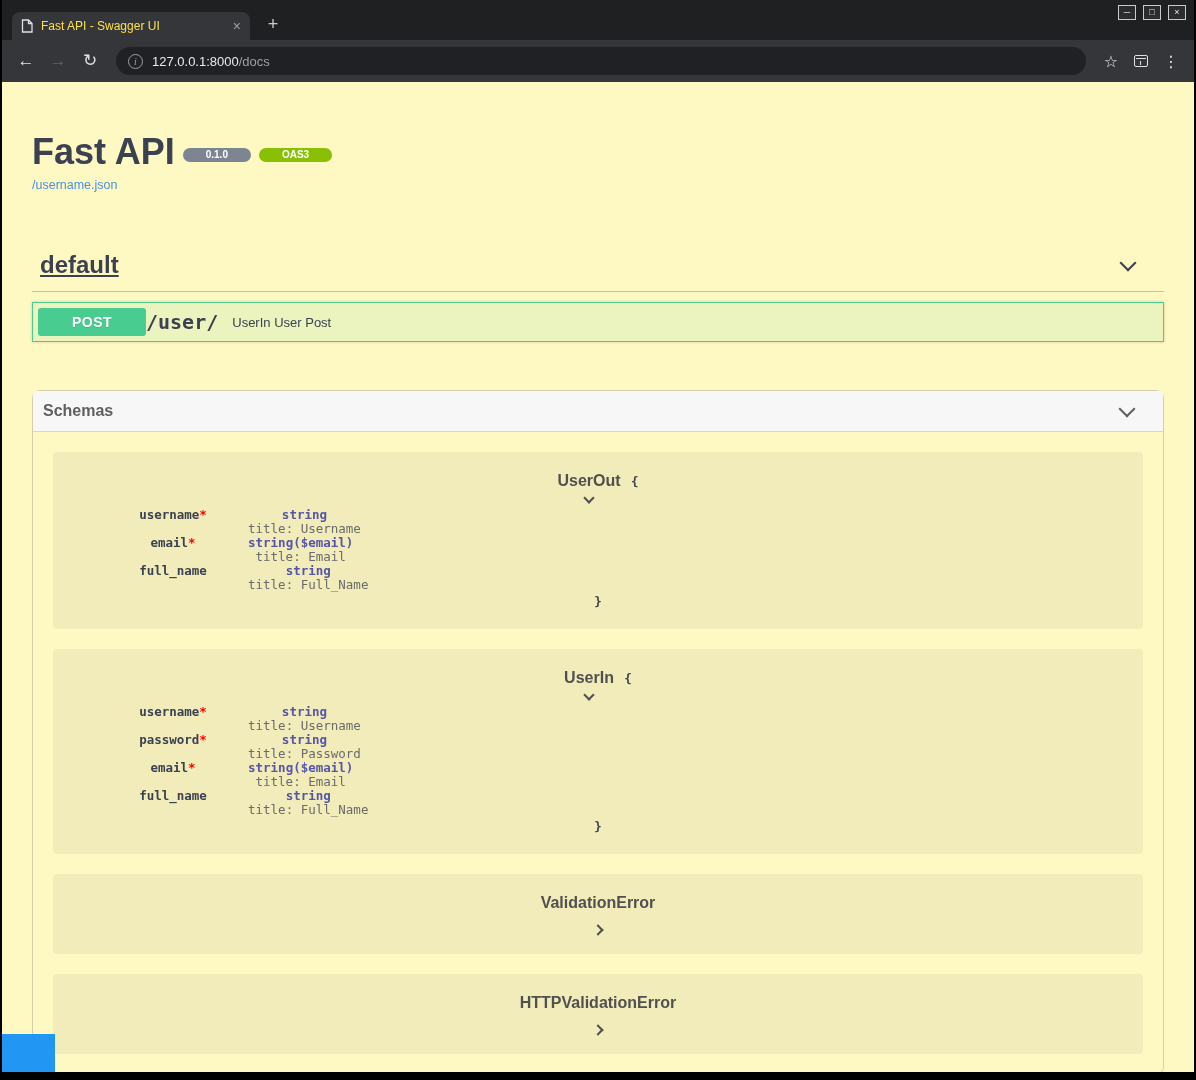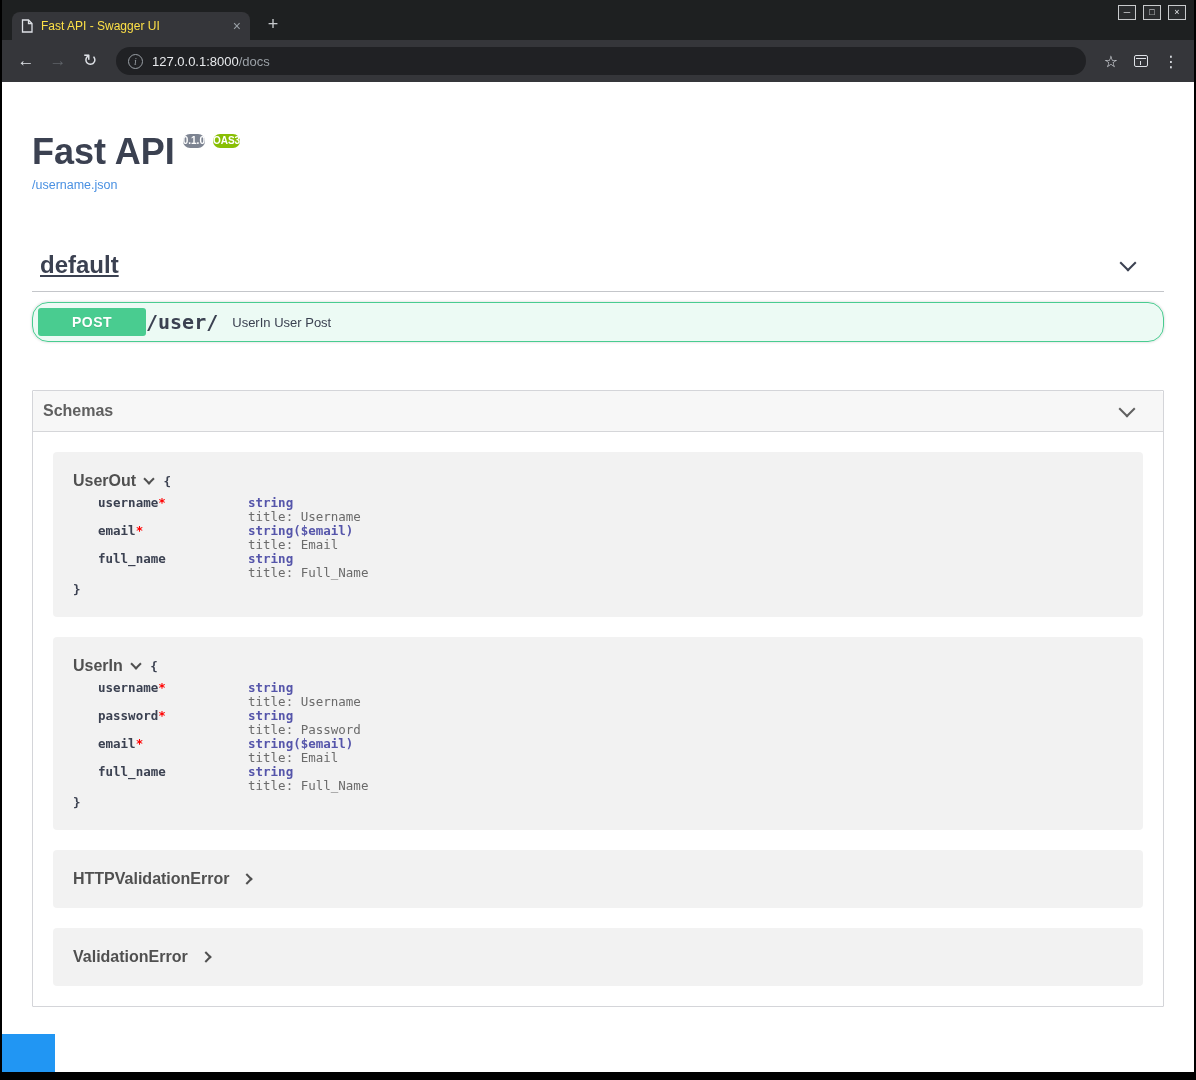--- a/index.html
+++ b/index.html
@@ -28,59 +28,59 @@
                 font-size:10px; font-style:italic; font-family:"Liberation Serif",serif; flex:none;
                 display:flex; align-items:center; justify-content:center; }
   .url { font-size:13px; color:#e8eaed; white-space:nowrap; }
   .url .path { color:#9aa0a6;margin-top:24px; }
   .tool-icon { width:26px; height:26px; color:#dee1e6; font-size:16px; display:flex; align-items:center; justify-content:center; }
   .apps-glyph { width:14px; height:12px; border:1.5px solid #dee1e6; border-radius:2px; position:relative; }
   .apps-glyph::before { content:""; position:absolute; left:1px; right:1px; top:2px; border-top:1.5px solid #dee1e6; }
   .apps-glyph::after { content:""; position:absolute; left:5px; top:4.5px; bottom:1px; border-left:1.5px solid #dee1e6; }
 
   
-  .page { background:#ffffff; flex:1; position:relative; overflow:hidden; color:#3b4151; }
+  .page { background:#fef9c3; flex:1; position:relative; overflow:hidden; color:#3b4151; }
   .swagger { padding:0 30px; }
   .info { padding-top:52px; }
   .api-title { font-size:36px; font-weight:700; color:#3b4151; line-height:1; display:flex; align-items:flex-start; gap:8px; }
-  .badge { font-size:10px; font-weight:700; color:#fff; border-radius:57px; padding:2px 0; margin-top:0; }
+  .badge { font-size:10px; font-weight:700; color:#fff; border-radius:57px; padding:2px 23px; margin-top:14px; }
   .badge.version { background:#7d8492; }
   .badge.oas { background:#89bf04; }
   .spec-link { display:inline-block; margin-top:8px; font-size:12.5px; color:#4990e2; text-decoration:none; cursor:pointer; }
 
   .chev { border:solid #3b4151; border-width:0 2px 2px 0; display:inline-block; padding:5px; }
   .chev.down { transform:rotate(45deg); margin-top:-5px; }
   .chev.right { transform:rotate(-45deg); }
   .chev.sm { padding:3px; border-color:#505050; }
   .chev.gray { border-color:#606060; }
 
   .tag-section { margin-top:48px; }
   .opblock-tag { display:flex; align-items:center; justify-content:space-between;
                  padding:10px 30px 12px 8px; border-bottom:1px solid rgba(59,65,81,.3); cursor:pointer; }
   .tag-name { font-size:24px; font-weight:600; color:#3b4151;text-decoration:underline; }
 
-  .opblock { margin-top:10px; border:1px solid #49cc90; border-radius:16px; background:rgba(73,204,144,.1);
+  .opblock { margin-top:10px; border:1px solid #49cc90; border-radius:0; background:rgba(73,204,144,.1);
              box-shadow:0 0 3px rgba(0,0,0,.19); display:flex; align-items:center; padding:5px; cursor:pointer; }
   .opblock-method { width:108px; flex:none; text-align:center; background:#49cc90; color:#fff; font-weight:700;
                     font-size:14px; letter-spacing:.5px; border-radius:3px; padding:6px 0;
                     text-shadow:0 1px 0 rgba(0,0,0,.1); }
   .mono { font-family:"DejaVu Sans Mono","Liberation Mono",monospace; }
   .opblock-path { margin-left:0; font-size:20px; font-weight:700; color:#3b4151; }
   .opblock-desc { margin-left:14px; font-size:13px; color:#3b4151; }
 
-  .models { margin-top:48px; border:1px solid rgba(59,65,81,.22); border-radius:1px; }
+  .models { margin-top:48px; border:1px solid rgba(59,65,81,.22); border-radius:8px;text-align:center; }
   .models-header { display:flex; align-items:center; justify-content:space-between; background:#f7f7f7;
                    padding:11px 30px 11px 10px; border-bottom:1px solid rgba(59,65,81,.18);
                    border-radius:4px 4px 0 0; cursor:pointer; }
   .models-title { font-size:16px; font-weight:700; color:#606060; }
   .models-body { padding:20px; }
 
   .model-box { background:rgba(0,0,0,.05); border-radius:4px; padding:20px; margin-bottom:20px; }
   .model-box:last-child { margin-bottom:0; }
-  .model-toggle { display:inline-flex; align-items:center; gap:9px; cursor:pointer; }
+  .model-toggle { display:inline-flex; align-items:center; gap:9px; cursor:pointer;flex-direction:column; }
   .model-name { font-size:16px; font-weight:700; color:#505050; }
   .brace { font-size:12.5px; font-weight:700; color:#3b4151; margin-left:6px; }
   .brace-close { display:block; margin:2px 0 0; }
   .props { margin:6px 0 0 25px; }
   .prop-row { display:flex; }
   .prop-name { width:150px; flex:none; font-size:12.5px; font-weight:700; color:#3b4151; line-height:14px; }
   .star { color:#f00; }
   .prop-type { font-size:12.5px; font-weight:700; color:#5555aa; line-height:14px; }
   .prop-title { font-size:12.5px; color:#6b6b6b; line-height:14px; }
   .model-box.collapsed { padding:20px; }
@@ -226,32 +226,32 @@
                   <div class="prop-type mono">string</div>
                   <div class="prop-title mono">title: Full_Name</div>
                 </div>
               </div>
             </div>
             <span class="brace brace-close mono">}</span>
           </div>
 
           <div class="model-box collapsed">
             <span class="model-toggle">
+              <span class="model-name">ValidationError</span>
+              <span class="chev right sm"></span>
+            </span>
+          </div>
+
+          <div class="model-box collapsed">
+            <span class="model-toggle">
               <span class="model-name">HTTPValidationError</span>
               <span class="chev right sm"></span>
             </span>
           </div>
 
-          <div class="model-box collapsed">
-            <span class="model-toggle">
-              <span class="model-name">ValidationError</span>
-              <span class="chev right sm"></span>
-            </span>
-          </div>
-
         </div>
       </div>
 
     </div>
     <div class="blue-box"></div>
   </div>
 
 </div>
 
 </body></html>

